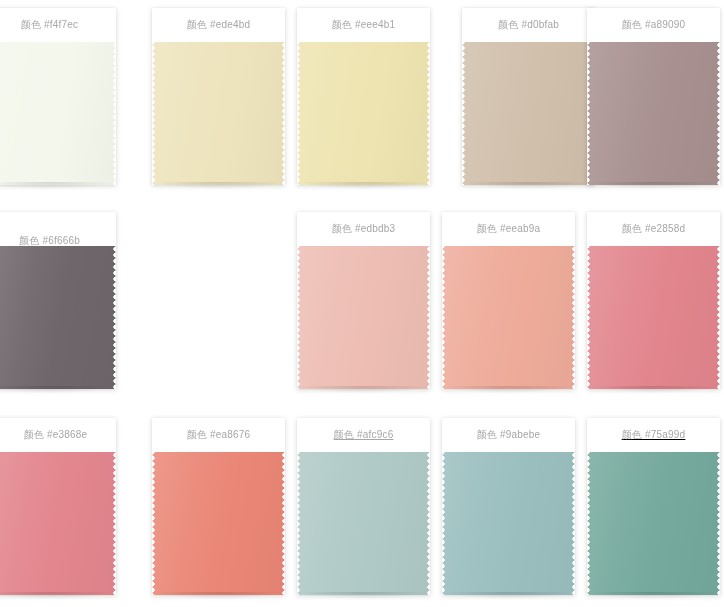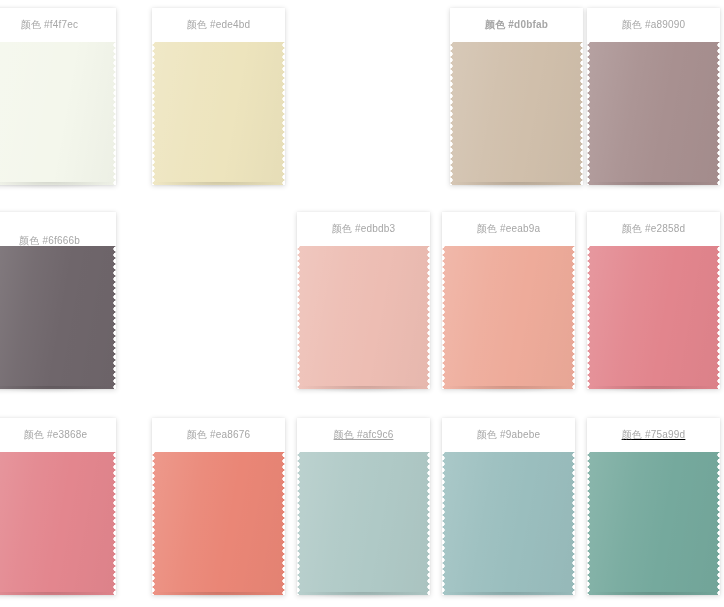--- a/index.html
+++ b/index.html
@@ -124,21 +124,33 @@
         <span class="swatch-label" style="color: rgb(166, 166, 166);">颜色 #ede4bd</span>
       </div>
       <div class="swatch-chip" style="top: 34px;">
         <div class="swatch-chip-fill" style="background: rgb(237, 228, 189);"></div>
         <div class="swatch-chip-sheen"></div>
         <div class="notch-edge left"></div>
         <div class="notch-edge right"></div>
       </div>
       <div class="swatch-shadow-soft"></div>
     </div>
-    <div class="swatch-card" style="left: 450px; top: 8px; width: 133px; height: 177px; font-weight: bold;">
+    <div class="swatch-card" style="left: 297px; top: 8px; width: 133px; height: 177px;">
+      <div class="swatch-header" style="height: 34px;">
+        <span class="swatch-label" style="color: rgb(166, 166, 166);">颜色 #eee4b1</span>
+      </div>
+      <div class="swatch-chip" style="top: 34px;">
+        <div class="swatch-chip-fill" style="background: rgb(238, 228, 177);"></div>
+        <div class="swatch-chip-sheen"></div>
+        <div class="notch-edge left"></div>
+        <div class="notch-edge right"></div>
+      </div>
+      <div class="swatch-shadow-soft"></div>
+    </div>
+    <div class="swatch-card" style="left: 462px; top: 8px; width: 133px; height: 177px;">
       <div class="swatch-header" style="height: 34px;">
         <span class="swatch-label" style="color: rgb(166, 166, 166);">颜色 #d0bfab</span>
       </div>
       <div class="swatch-chip" style="top: 34px;">
         <div class="swatch-chip-fill" style="background: rgb(208, 191, 171);"></div>
         <div class="swatch-chip-sheen"></div>
         <div class="notch-edge left"></div>
         <div class="notch-edge right"></div>
       </div>
       <div class="swatch-shadow-soft"></div>

